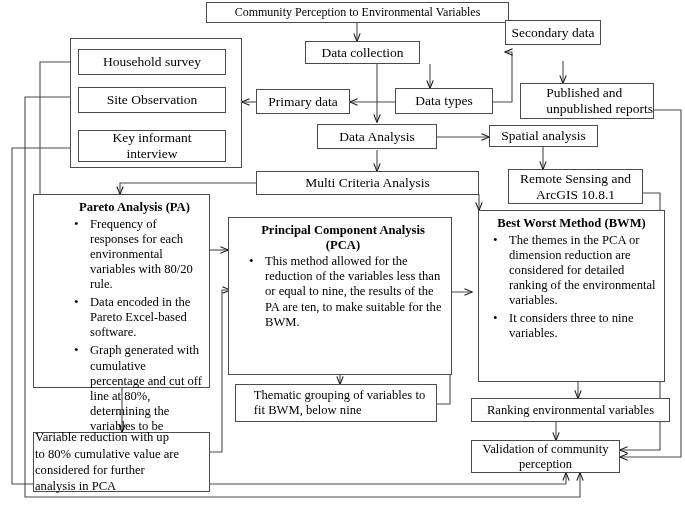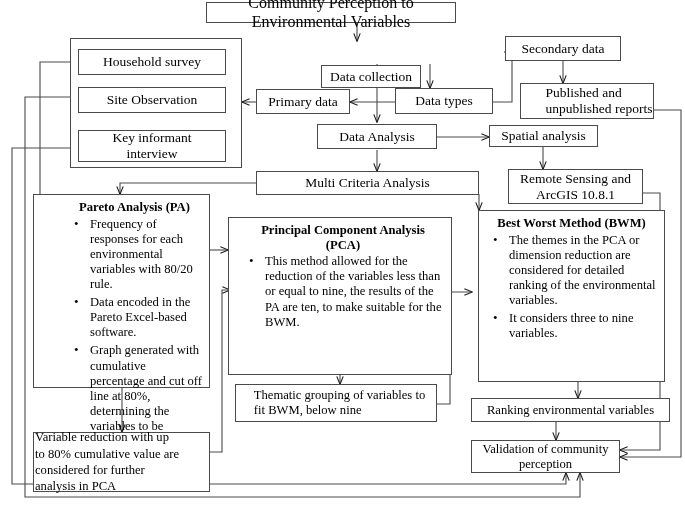--- a/index.html
+++ b/index.html
@@ -138,37 +138,37 @@
       <path d="M578,382 L578,398" marker-end="url(#ah)"></path>
 
       <path d="M556,422 L556,440" marker-end="url(#ah)"></path>
 
       <path d="M654,110 L681,110 L681,457 L620,457" marker-end="url(#ah)"></path>
 
       <path d="M643,193 L660,193 L660,450 L620,450" marker-end="url(#ah)"></path>
     </g>
   </svg>
 
-  <div class="node plain" style="left:206px;top:2px;width:250px;height:21px;font-size:16px;">
+  <div class="node plain" style="left:206px;top:2px;width:303px;height:21px;font-size:12px;">
     <span class="lbl">Community  Perception  to  Environmental  Variables</span>
   </div>
 
-  <div class="node plain" style="left:321px;top:41px;width:100px;height:23px;margin-top:24px;">
+  <div class="node plain" style="left:305px;top:41px;width:115px;height:23px;">
     <span class="lbl">Data collection</span>
   </div>
 
-  <div class="node plain" style="left:505px;top:36px;width:116px;height:25px;">
+  <div class="node plain" style="left:505px;top:20px;width:96px;height:25px;">
     <span class="lbl">Secondary data</span>
   </div>
 
   <div class="node plain" style="left:395px;top:88px;width:98px;height:26px;">
     <span class="lbl">Data types</span>
   </div>
 
-  <div class="node plain" style="left:520px;top:83px;width:134px;height:36px;white-space:pre-line;text-align:left;justify-content:center;padding-left:24px;">
+  <div class="node plain" style="left:520px;top:83px;width:134px;height:36px;white-space:pre-line;text-align:left;justify-content:flex-end;padding-left:24px;">
     <span class="lbl ml">Published and
 unpublished reports</span>
   </div>
 
   <div class="node plain" style="left:256px;top:89px;width:94px;height:25px;">
     <span class="lbl">Primary  data</span>
   </div>
 
   <div class="group-frame" style="left:70px;top:38px;width:172px;height:130px;"></div>
 

